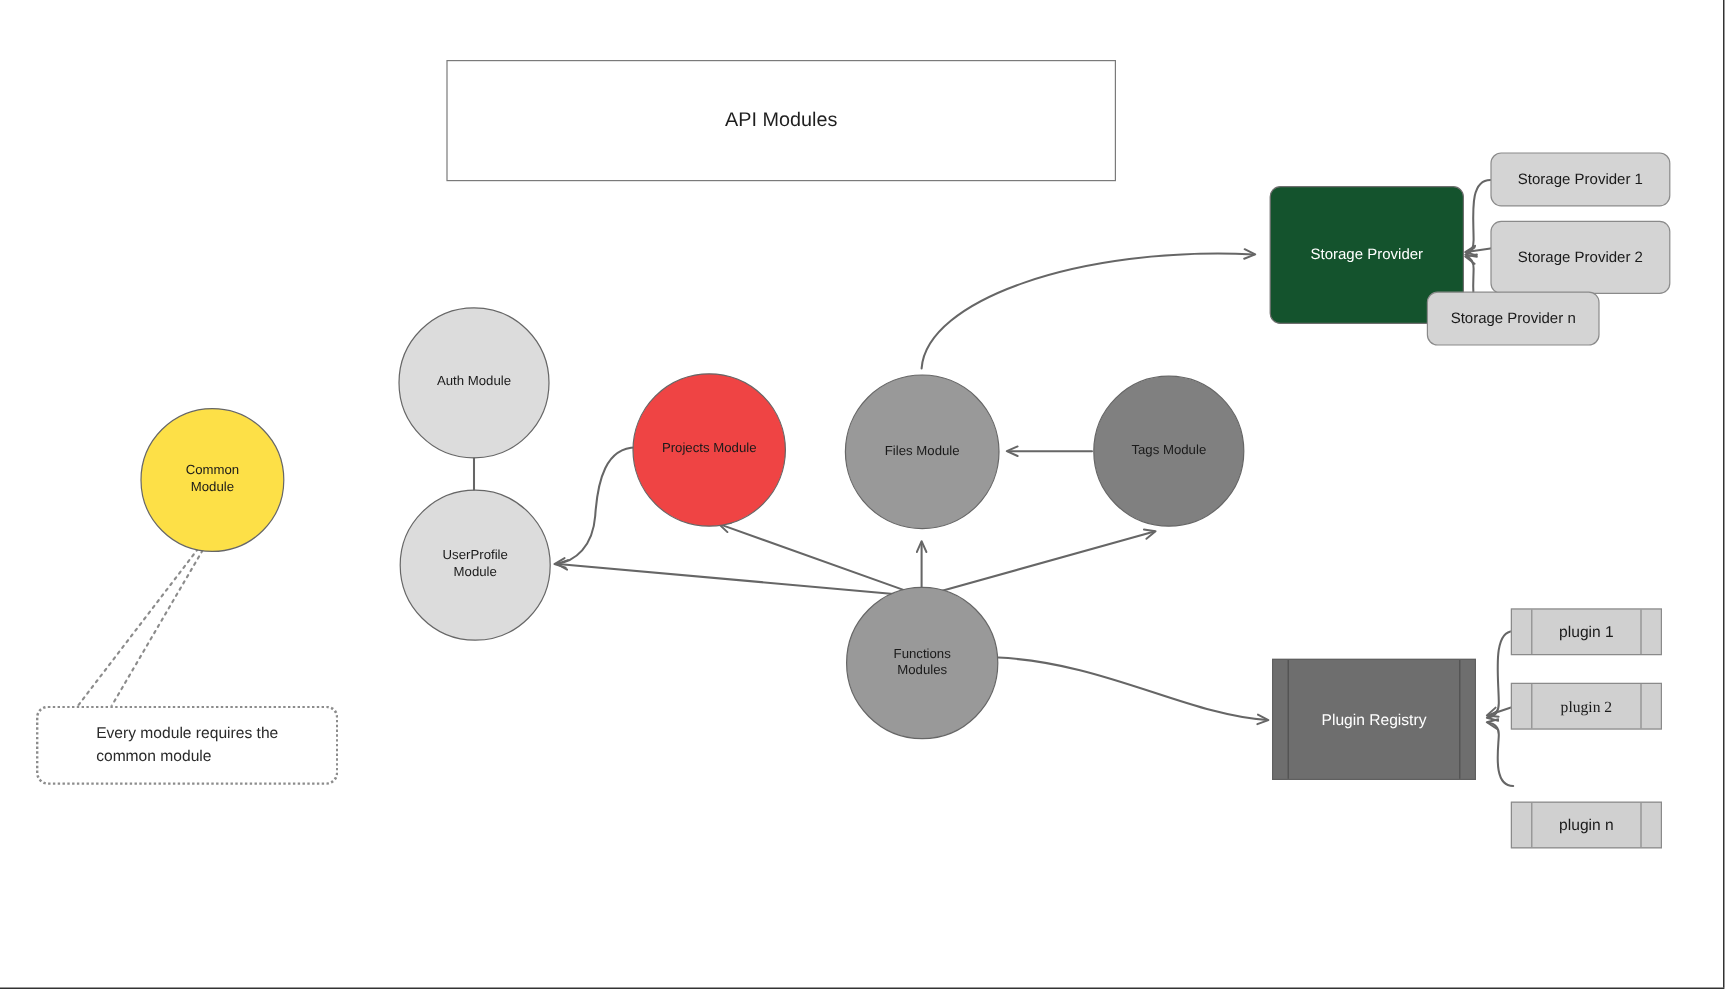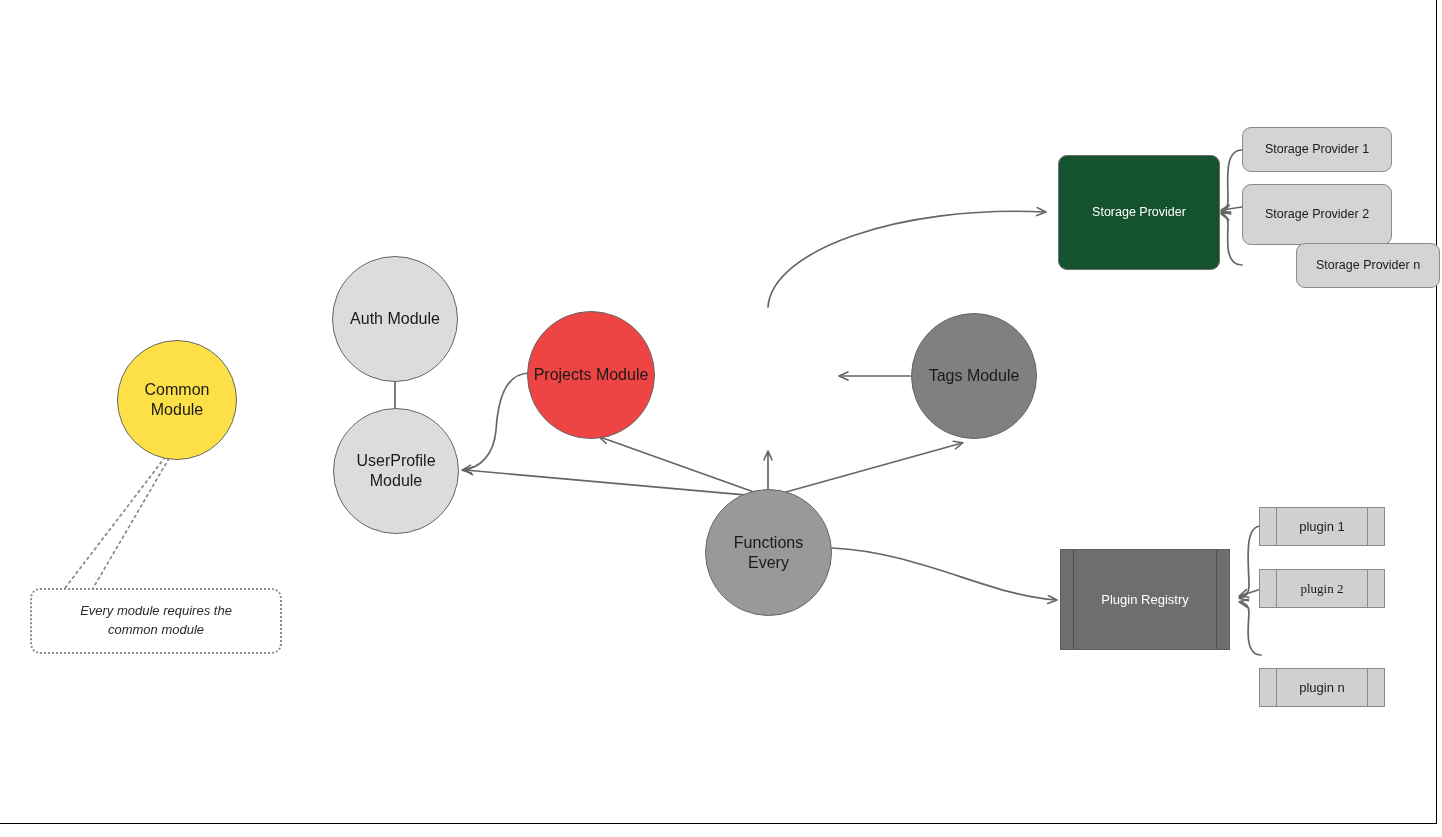--- a/index.html
+++ b/index.html
@@ -31,21 +31,21 @@
   }
   
   .node {
     position: absolute;
     box-sizing: border-box;
     display: flex;
     align-items: center;
     justify-content: center;
     text-align: center;
     color: #1a1a1a;
-    font-size: 16px;
+    font-size: 11px;
     line-height: 1.25;
     z-index: 3;
   }
   .circle {
     border-radius: 50%;
     border: 1.6px solid #666666;
   }
   .title-box {
     border: 1.6px solid #7a7a7a;
     background: #ffffff;
@@ -100,22 +100,21 @@
 
   .note {
     position: absolute;
     box-sizing: border-box;
     border: 2px dotted #8c8c8c;
     border-radius: 10px;
     background: #ffffff;
     display: flex;
     align-items: center;
     justify-content: center;
-    text-align: center;
-    font-style: italic;
+    text-align: left;
     font-size: 13px;
     color: #2a2a2a;
     line-height: 1.45;
     z-index: 3;
   }
   .label { white-space: pre-line; }
 </style>
 </head>
 <body>
 
@@ -158,60 +157,66 @@
       <path d="M 1261,589 L 1240,596" marker-end="url(#ah)"></path>
       <path d="M 1261,655 C 1243,655 1249,622 1249,612 C 1249,606 1246,603 1240,602" marker-end="url(#ah)"></path>
     </g>
 
     <g fill="none" stroke="#8c8c8c" stroke-width="1.8" stroke-dasharray="2,4" stroke-linecap="round">
       <path d="M 178,443 L 92,590"></path>
       <path d="M 176,443 L 62,592"></path>
     </g>
   </svg>
 
+  <div class="node title-box" style="left:372px; top:50px; width:558px; height:101px;">
+    <span class="label">API Modules</span>
+  </div>
 
   <div class="node circle" style="left:117px; top:340px; width:120px; height:120px; background:#fde047;">
     <span class="label">Common
 Module</span>
   </div>
 
   <div class="node circle" style="left:332px; top:256px; width:126px; height:126px; background:#dcdcdc;">
     <span class="label">Auth Module</span>
   </div>
 
   <div class="node circle" style="left:333px; top:408px; width:126px; height:126px; background:#dcdcdc;">
     <span class="label">UserProfile
 Module</span>
   </div>
 
   <div class="node circle" style="left:527px; top:311px; width:128px; height:128px; background:#ef4444;">
     <span class="label">Projects Module</span>
   </div>
 
+  <div class="node circle" style="left:704px; top:312px; width:129px; height:129px; background:#999999;">
+    <span class="label">Files Module</span>
+  </div>
 
   <div class="node circle" style="left:911px; top:313px; width:126px; height:126px; background:#808080;">
     <span class="label">Tags Module</span>
   </div>
 
   <div class="node circle" style="left:705px; top:489px; width:127px; height:127px; background:#999999;">
     <span class="label">Functions
-Every</span>
+Modules</span>
   </div>
 
   <div class="node dark-rrect" style="left:1058px; top:155px; width:162px; height:115px;">
     <span class="label">Storage Provider</span>
   </div>
 
   <div class="node rrect" style="left:1242px; top:127px; width:150px; height:45px;">
     <span class="label">Storage Provider 1</span>
   </div>
   <div class="node rrect" style="left:1242px; top:184px; width:150px; height:61px;">
     <span class="label">Storage Provider 2</span>
   </div>
-  <div class="node rrect" style="left:1296px; top:243px; width:144px; height:45px;">
+  <div class="node rrect" style="left:1189px; top:243px; width:144px; height:45px;">
     <span class="label">Storage Provider n</span>
   </div>
 
   <div class="component dark" style="left:1060px; top:549px; width:170px; height:101px;">
     <span class="rail left"></span>
     <span class="rail right"></span>
     <span class="label">Plugin Registry</span>
   </div>
 
   <div class="component" style="left:1259px; top:507px; width:126px; height:39px;">

